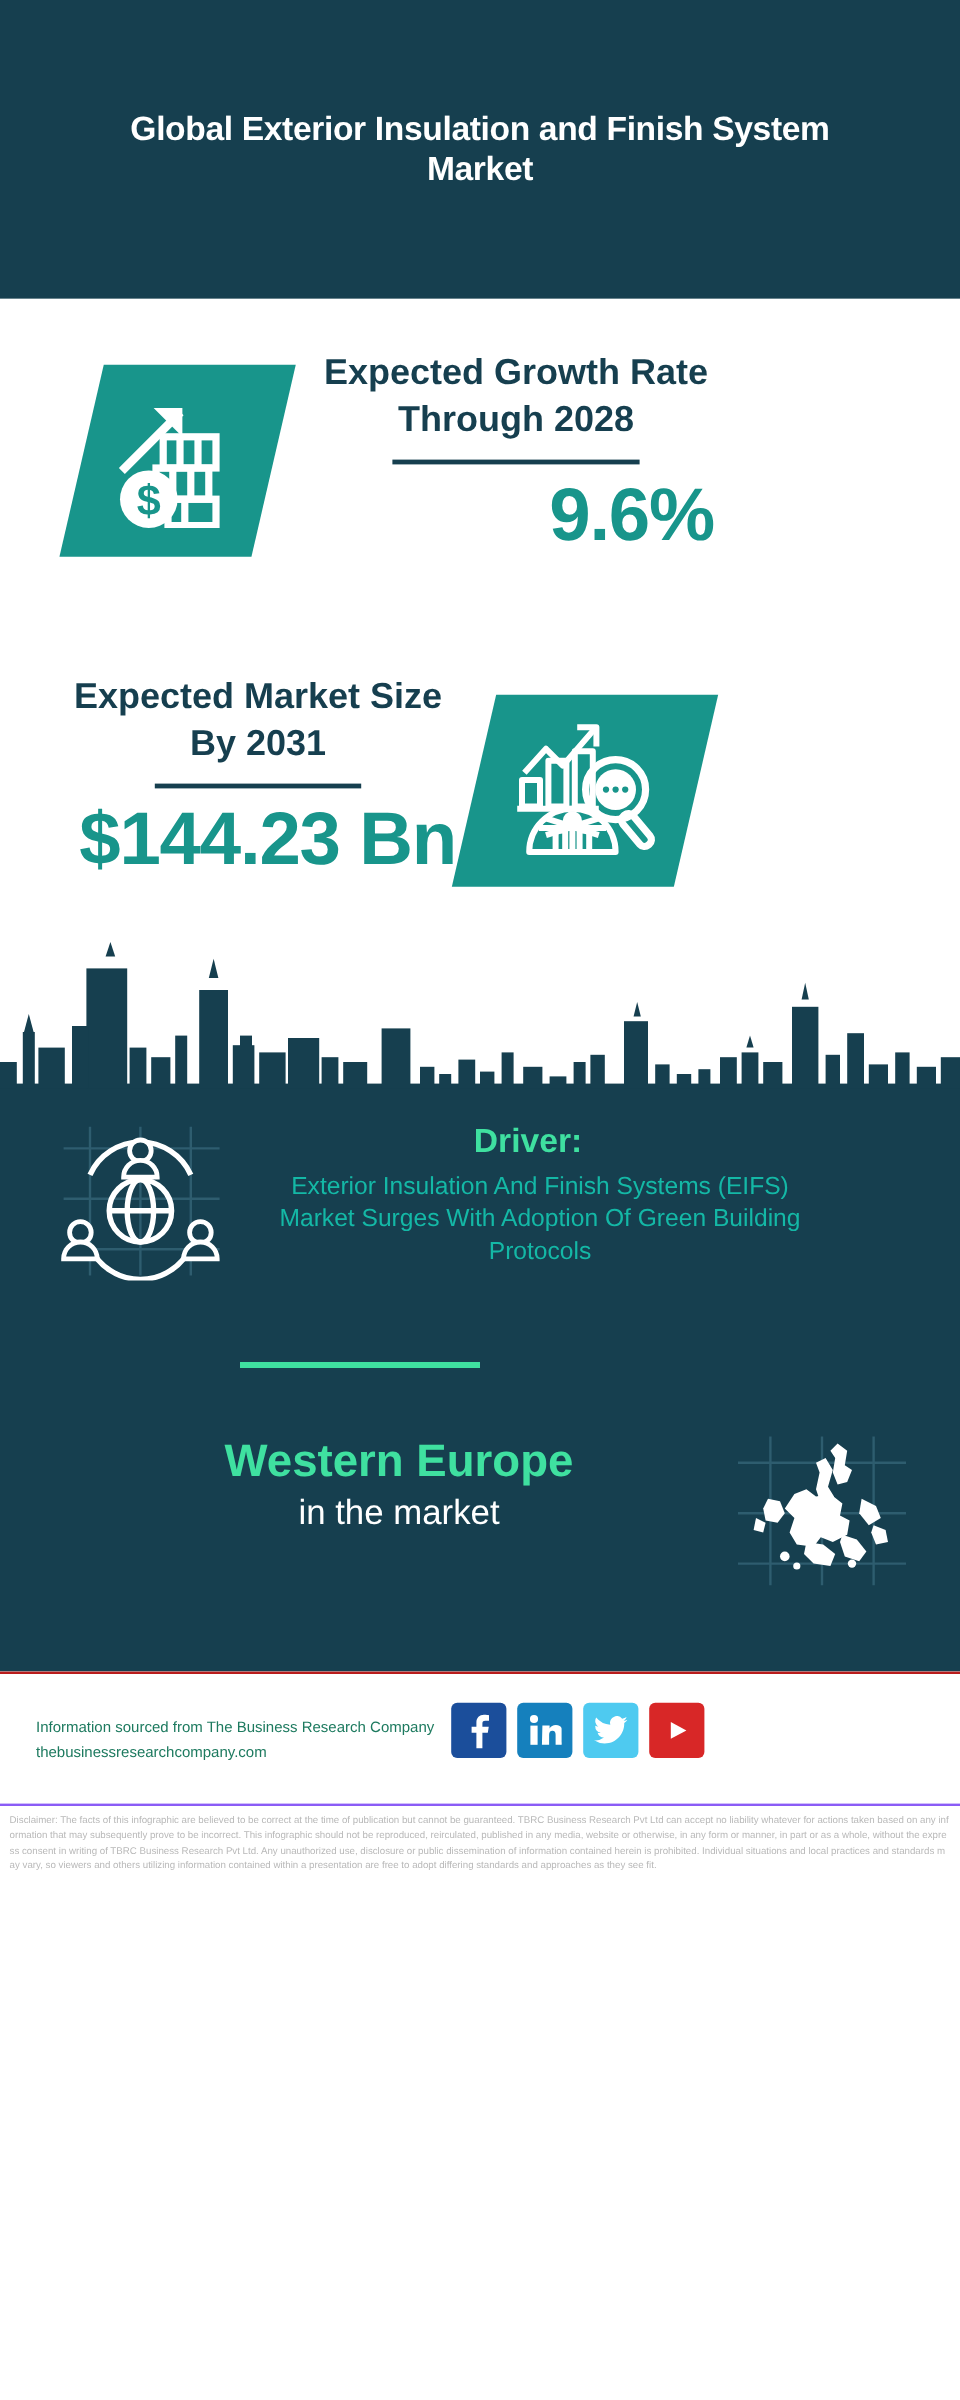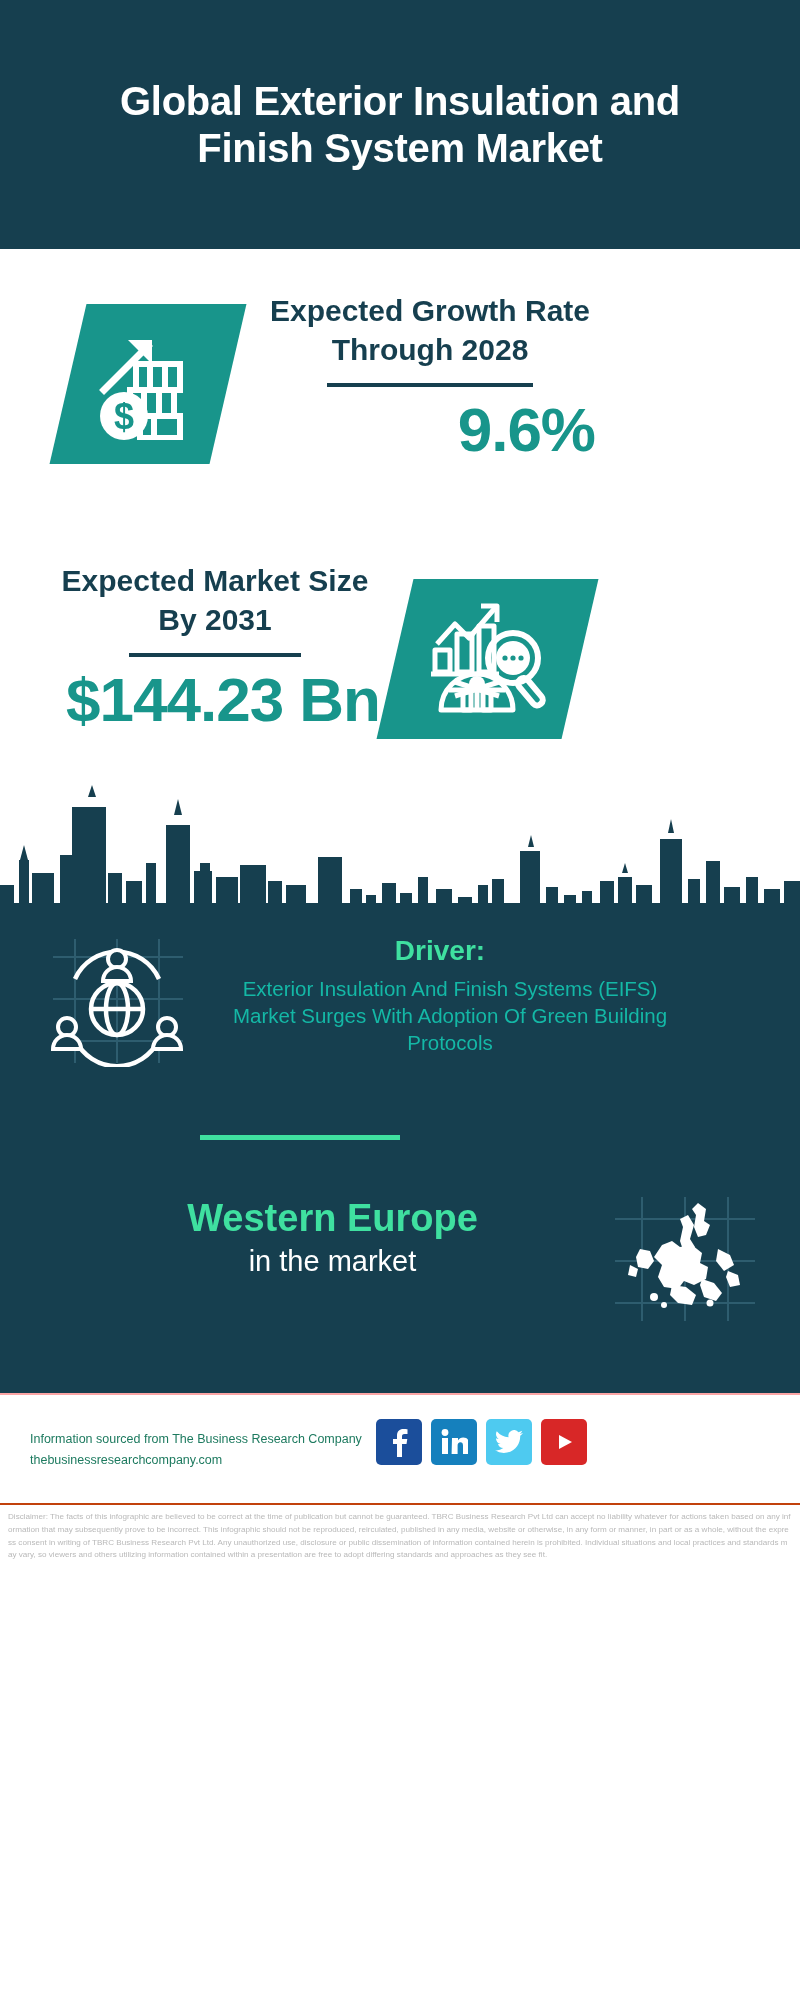--- a/index.html
+++ b/index.html
@@ -12,21 +12,21 @@
   }
 
   
   .header{
     width:800px; height:249px;
     background:#163f4f;
     display:flex; align-items:center; justify-content:center;
   }
   .header h1{
     color:#ffffff;
-    font-size:40px;
+    font-size:28px;
     line-height:1.17;
     font-weight:bold;
     text-align:center;
     letter-spacing:-0.3px;
     width:660px;
   }
 
   
   .white-body{
     width:800px; height:643px;
@@ -122,21 +122,21 @@
     line-height:1.3;
     font-weight:normal;
   }
 
   
   .footer{
     position:absolute;
     left:0; top:1393px;
     width:800px; height:110px;
     background:#ffffff;
-    border-top:2px solid #fca5a5;
+    border-top:2px solid #b91c1c;
   }
   .src-text{
     position:absolute;
     left:30px; top:34px;
     color:#1d7a5f;
     font-size:12.5px;
     line-height:1.7;
   }
   .social-row{
     position:absolute;
@@ -151,21 +151,21 @@
   .fb{ background:#1b4e9b; }
   .li{ background:#1580bd; }
   .tw{ background:#4ecaf0; }
   .yt{ background:#d82727; }
 
   .disclaimer{
     position:absolute;
     left:0; top:1503px;
     width:800px;
     padding:6px 8px 0 8px;
-    border-top:2px solid #c2410c;
+    border-top:2px solid #8b5cf6;
     color:#b9b9b9;
     font-size:8.1px;
     line-height:1.58;
     text-align:left;
     word-break:break-all;
   }
 </style>
 </head>
 <body>
 

